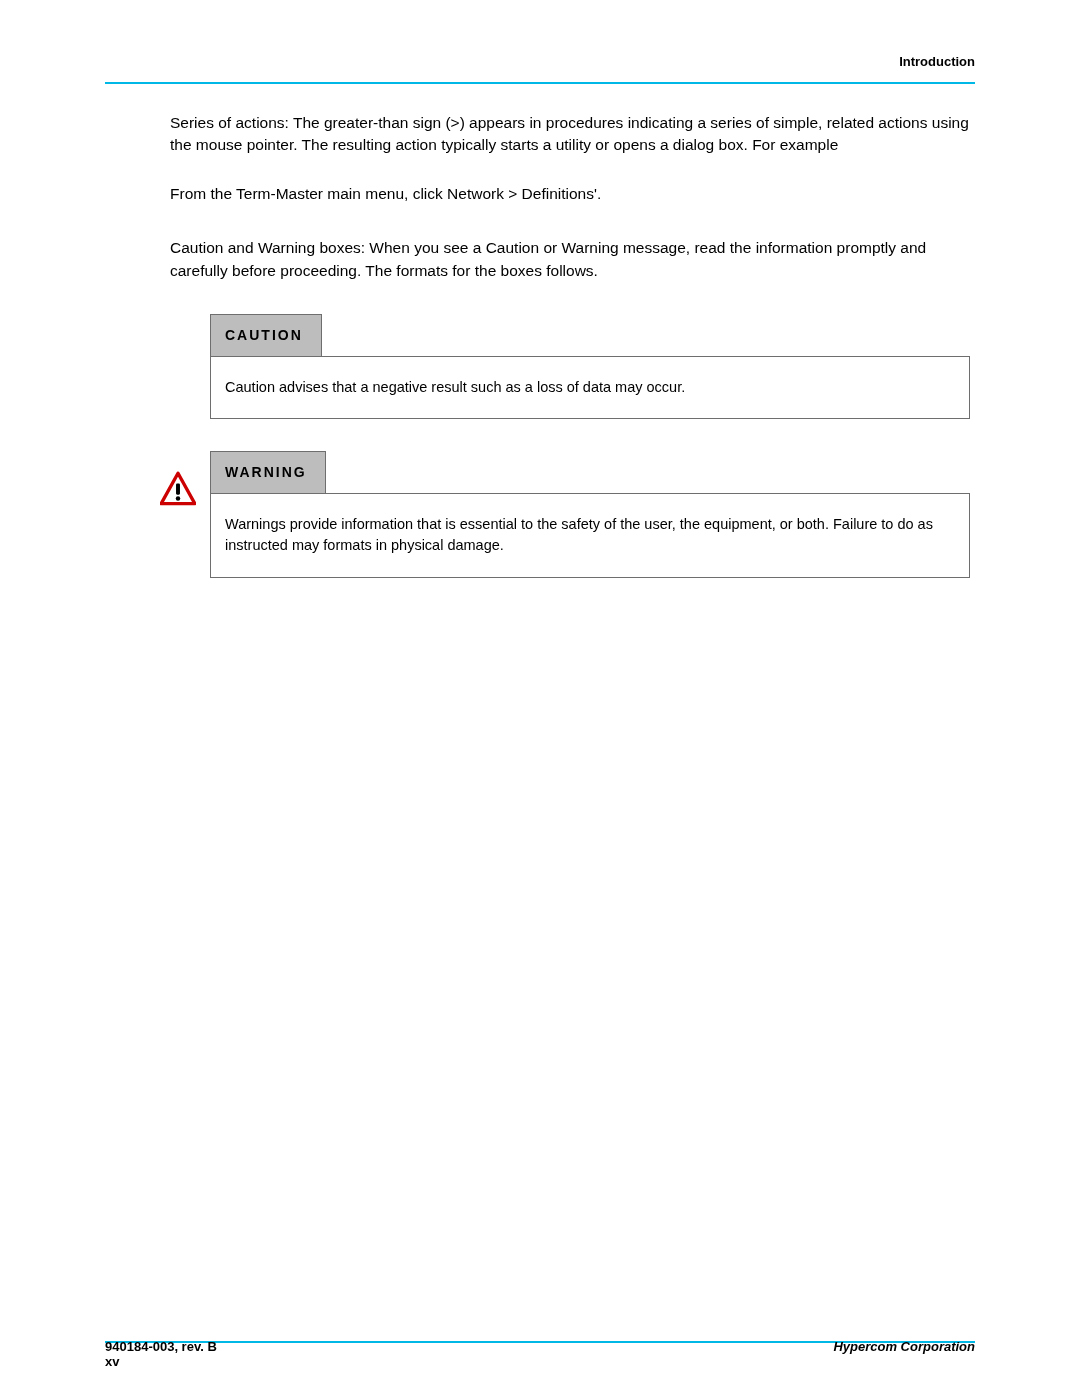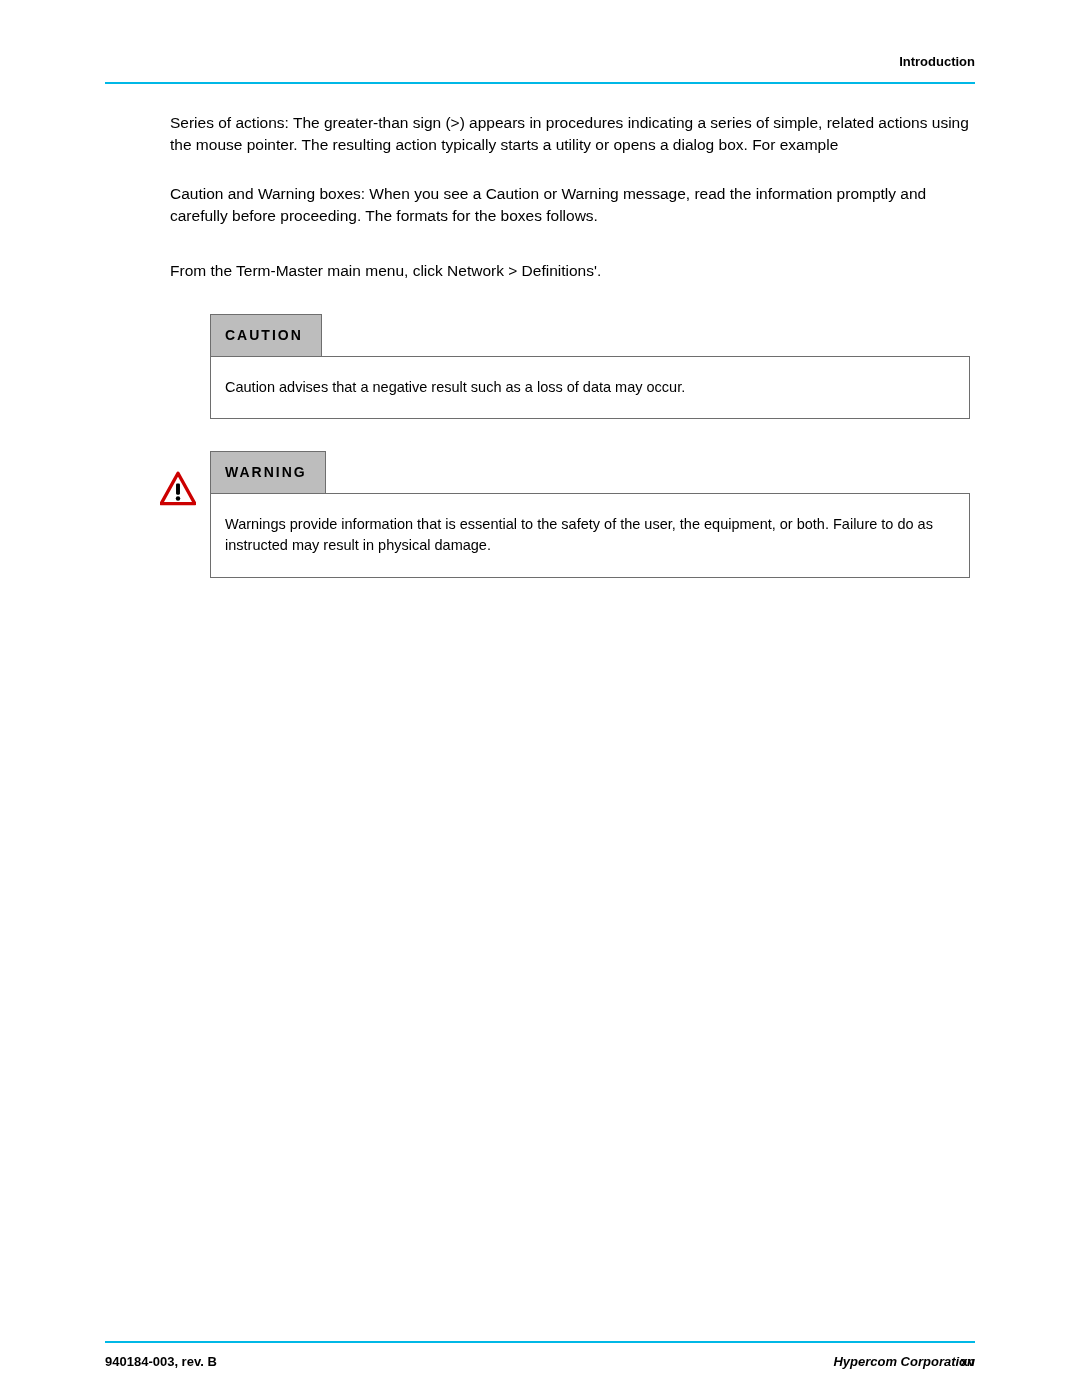--- a/index.html
+++ b/index.html
@@ -90,20 +90,21 @@
   .footer {
     position: absolute;
     left: 105px;
     right: 105px;
     bottom: 28px;
     display: flex;
     justify-content: space-between;
     align-items: baseline;
     font-size: 13px;
     font-weight: bold;
+    flex-direction: column;
   }
   .footer .center {
     position: absolute;
     left: 0; right: 0;
     text-align: right;
     font-style: italic;
   }
   .footer .left, .footer .right { position: relative; z-index: 1; }
 </style>
 </head>
@@ -116,41 +117,41 @@
   </div>
   <div class="rule"></div>
 
   <div class="content">
 
     <p class="para">
       <span class="b">Series of actions</span><span>: The greater-than sign (&gt;) appears in procedures indicating a series of simple, related actions using the mouse pointer. The resulting action typically starts a utility or opens a dialog box. For example</span>
     </p>
 
     <p class="para2">
-      <span class="b">Caution</span><span> and </span><span class="b">Warning</span><span> boxes: When you see a Caution or Warning message, read the information promptly and carefully before proceeding. The formats for the boxes follows.</span>
+      <span>From the </span><span class="b">Term-Master</span><span> main menu, click </span><span class="b">Network &gt; Definitions'</span><span>.</span>
     </p>
 
     <p class="para2">
-      <span>From the </span><span class="b">Term-Master</span><span> main menu, click </span><span class="b">Network &gt; Definitions'</span><span>.</span>
+      <span class="b">Caution</span><span> and </span><span class="b">Warning</span><span> boxes: When you see a Caution or Warning message, read the information promptly and carefully before proceeding. The formats for the boxes follows.</span>
     </p>
 
     <div class="box-wrap">
       <div class="box-label">CAUTION</div>
       <div class="box-body">Caution advises that a negative result such as a loss of data may occur.</div>
     </div>
 
     <div class="warning-row">
       <svg class="warning-icon" viewBox="0 0 64 64">
         <polygon points="32,4 62,58 2,58" fill="none" stroke="#cc0000" stroke-width="6" stroke-linejoin="round"></polygon>
         <rect x="28.5" y="22" width="7" height="20" rx="2" fill="#000"></rect>
         <circle cx="32" cy="49" r="4" fill="#000"></circle>
       </svg>
       <div class="warning-box box-wrap" style="margin-left:0;">
         <div class="box-label">WARNING</div>
-        <div class="box-body">Warnings provide information that is essential to the safety of the user, the equipment, or both. Failure to do as instructed may result in physical damage.</div>
+        <div class="box-body">Warnings provide information that is essential to the safety of the user, the equipment, or both. Failure to do as instructed may formats in physical damage.</div>
       </div>
     </div>
 
   </div>
 
   <div class="footer-rule"></div>
   <div class="footer">
     <span class="left">940184-003, rev. B</span>
     <span class="center">Hypercom Corporation</span>
     <span class="right">xv</span>

